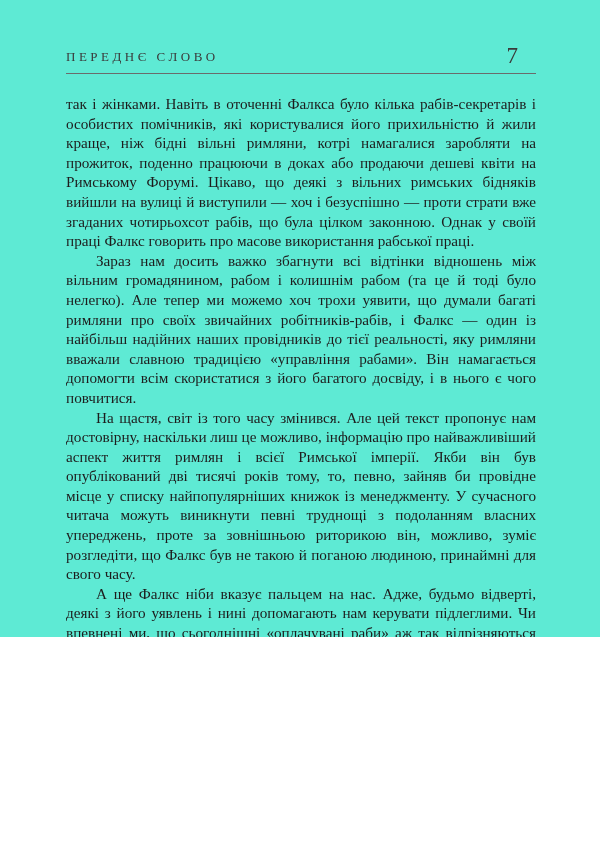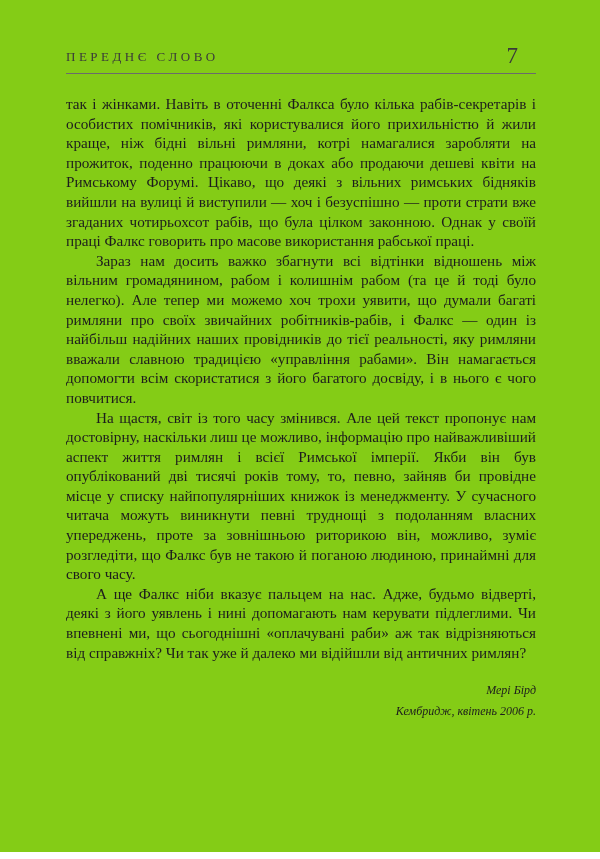--- a/index.html
+++ b/index.html
@@ -3,23 +3,23 @@
 <meta charset="utf-8">
 <style>
   html, body {
     margin: 0;
     padding: 0;
     background: #ffffff;
   }
   .page {
     position: relative;
     width: 600px;
-    height: 852px;
+    height: 637px;
     box-sizing: border-box;
-    background: #84cc16;
+    background: #5eead4;
     padding: 44px 64px 0 66px;
     font-family: "Liberation Serif", serif;
     color: #1d1d1d;
     overflow: hidden;
   }
   .page-header {
     display: flex;
     justify-content: space-between;
     align-items: flex-end;
   }

